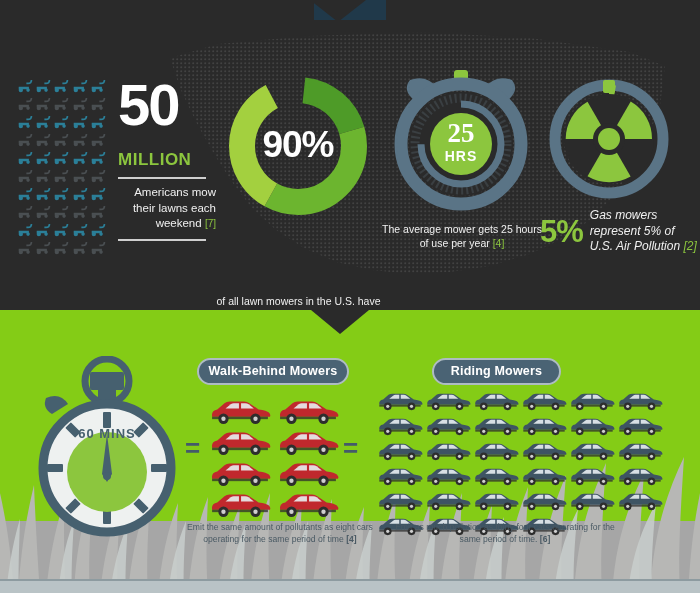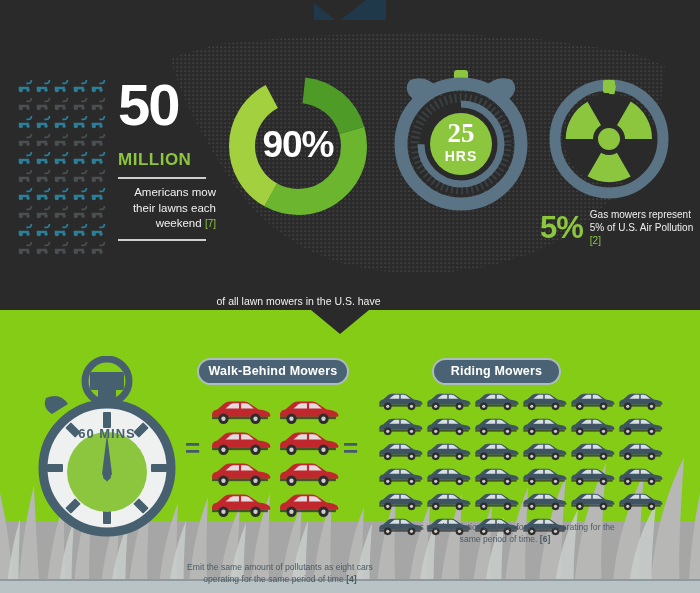--- a/index.html
+++ b/index.html
@@ -50,21 +50,21 @@
   #sw25-num .big{display:block;font-size:27px;font-weight:bold;line-height:1;font-family:Liberation Serif, serif;}
   #sw25-num .sml{display:block;font-size:14px;font-weight:bold;letter-spacing:1px;margin-top:1px;}
   #sw25-cap{position:absolute;left:378px;top:222px;width:168px;text-align:center;
       font-size:10.5px;color:#f0f0f0;line-height:1.35;}
   #sw25-cap .ref{color:#8cc63e;}
 
   
   #rad{position:absolute;left:548px;top:78px;width:122px;height:122px;}
   #rad-row{position:absolute;left:540px;top:208px;width:160px;display:flex;align-items:center;gap:7px;}
   #rad-pct{font-size:31px;font-weight:bold;color:#8cc63e;line-height:1;letter-spacing:-1px;}
-  #rad-txt{font-size:10px;color:#f0f0f0;line-height:1.3;}
+  #rad-txt{font-size:12px;color:#f0f0f0;line-height:1.3;font-style:italic;}
   #rad-txt .ref{color:#8cc63e;}
 
   
   #bottom-section{position:absolute;left:0;top:310px;width:700px;height:283px;background:#84cc16;overflow:hidden;}
   #grass{position:absolute;left:0;bottom:0;width:700px;height:170px;}
   #ground{position:absolute;left:0;bottom:12px;width:700px;height:60px;background:#a6a6a6;}
   #bottom-strip{position:absolute;left:0;bottom:0;width:700px;height:12px;background:#b9c3c6;}
   #bottom-rule{position:absolute;left:0;bottom:12px;width:700px;height:2px;background:#8d9ba0;}
 
   
@@ -83,21 +83,21 @@
   #pill-ride{left:432px;top:358px;width:125px;}
 
   
   #walk-grid{position:absolute;left:206px;top:396px;width:136px;
       display:grid;grid-template-columns:repeat(2,68px);grid-auto-rows:31px;}
   #ride-grid{position:absolute;left:376px;top:388px;width:288px;
       display:grid;grid-template-columns:repeat(6,48px);grid-auto-rows:25px;}
   .car-cell{display:flex;align-items:center;justify-content:center;}
 
   .cap{position:absolute;text-align:center;font-size:8.6px;color:#4a5a64;line-height:1.45;}
-  #cap-walk{left:172px;top:521px;width:216px;margin-top:40px;}
+  #cap-walk{left:172px;top:521px;width:216px;}
   #cap-ride{left:388px;top:521px;width:234px;}
   .cap .ref{font-weight:bold;}
 </style>
 </head>
 <body>
 
 <div id="page">
 
   <div id="top-section">
 
@@ -421,20 +421,24 @@
         </g>
 
         <circle cx="69" cy="74" r="40" fill="none" stroke="#5a7486" stroke-width="7" stroke-dasharray="188 64" transform="rotate(-90 69 74)"></circle>
 
         <circle cx="69" cy="74" r="31" fill="#8cc63e"></circle>
       </svg>
       <div id="sw25-num">
         <span class="big">25</span>
         <span class="sml">HRS</span>
       </div>
+    </div>
+    <div id="sw25-cap">
+      <span>The average mower gets 25 hours  of use per year</span>
+      <span class="ref">[4]</span>
     </div>
 
     <svg id="rad" viewBox="0 0 122 122">
       <circle cx="61" cy="61" r="54" fill="none" stroke="#5a7486" stroke-width="11"></circle>
       <path d="M61,7 a54,54 0 0 1 7,0.5 L66,18.5 a43,43 0 0 0 -5,-0.4 Z" fill="#8cc63e"></path>
       <rect x="55" y="2" width="12" height="13" rx="2" fill="#8cc63e"></rect>
       <circle cx="61" cy="61" r="45" fill="#2a2a2a"></circle>
       <g fill="#8cc63e">
         <path d="M61,61 L23.5,39.3 A43,43 0 0 1 61,18 Z" transform="rotate(-30 61 61)"></path>
         <path d="M61,61 L23.5,39.3 A43,43 0 0 1 61,18 Z" transform="rotate(90 61 61)"></path>

